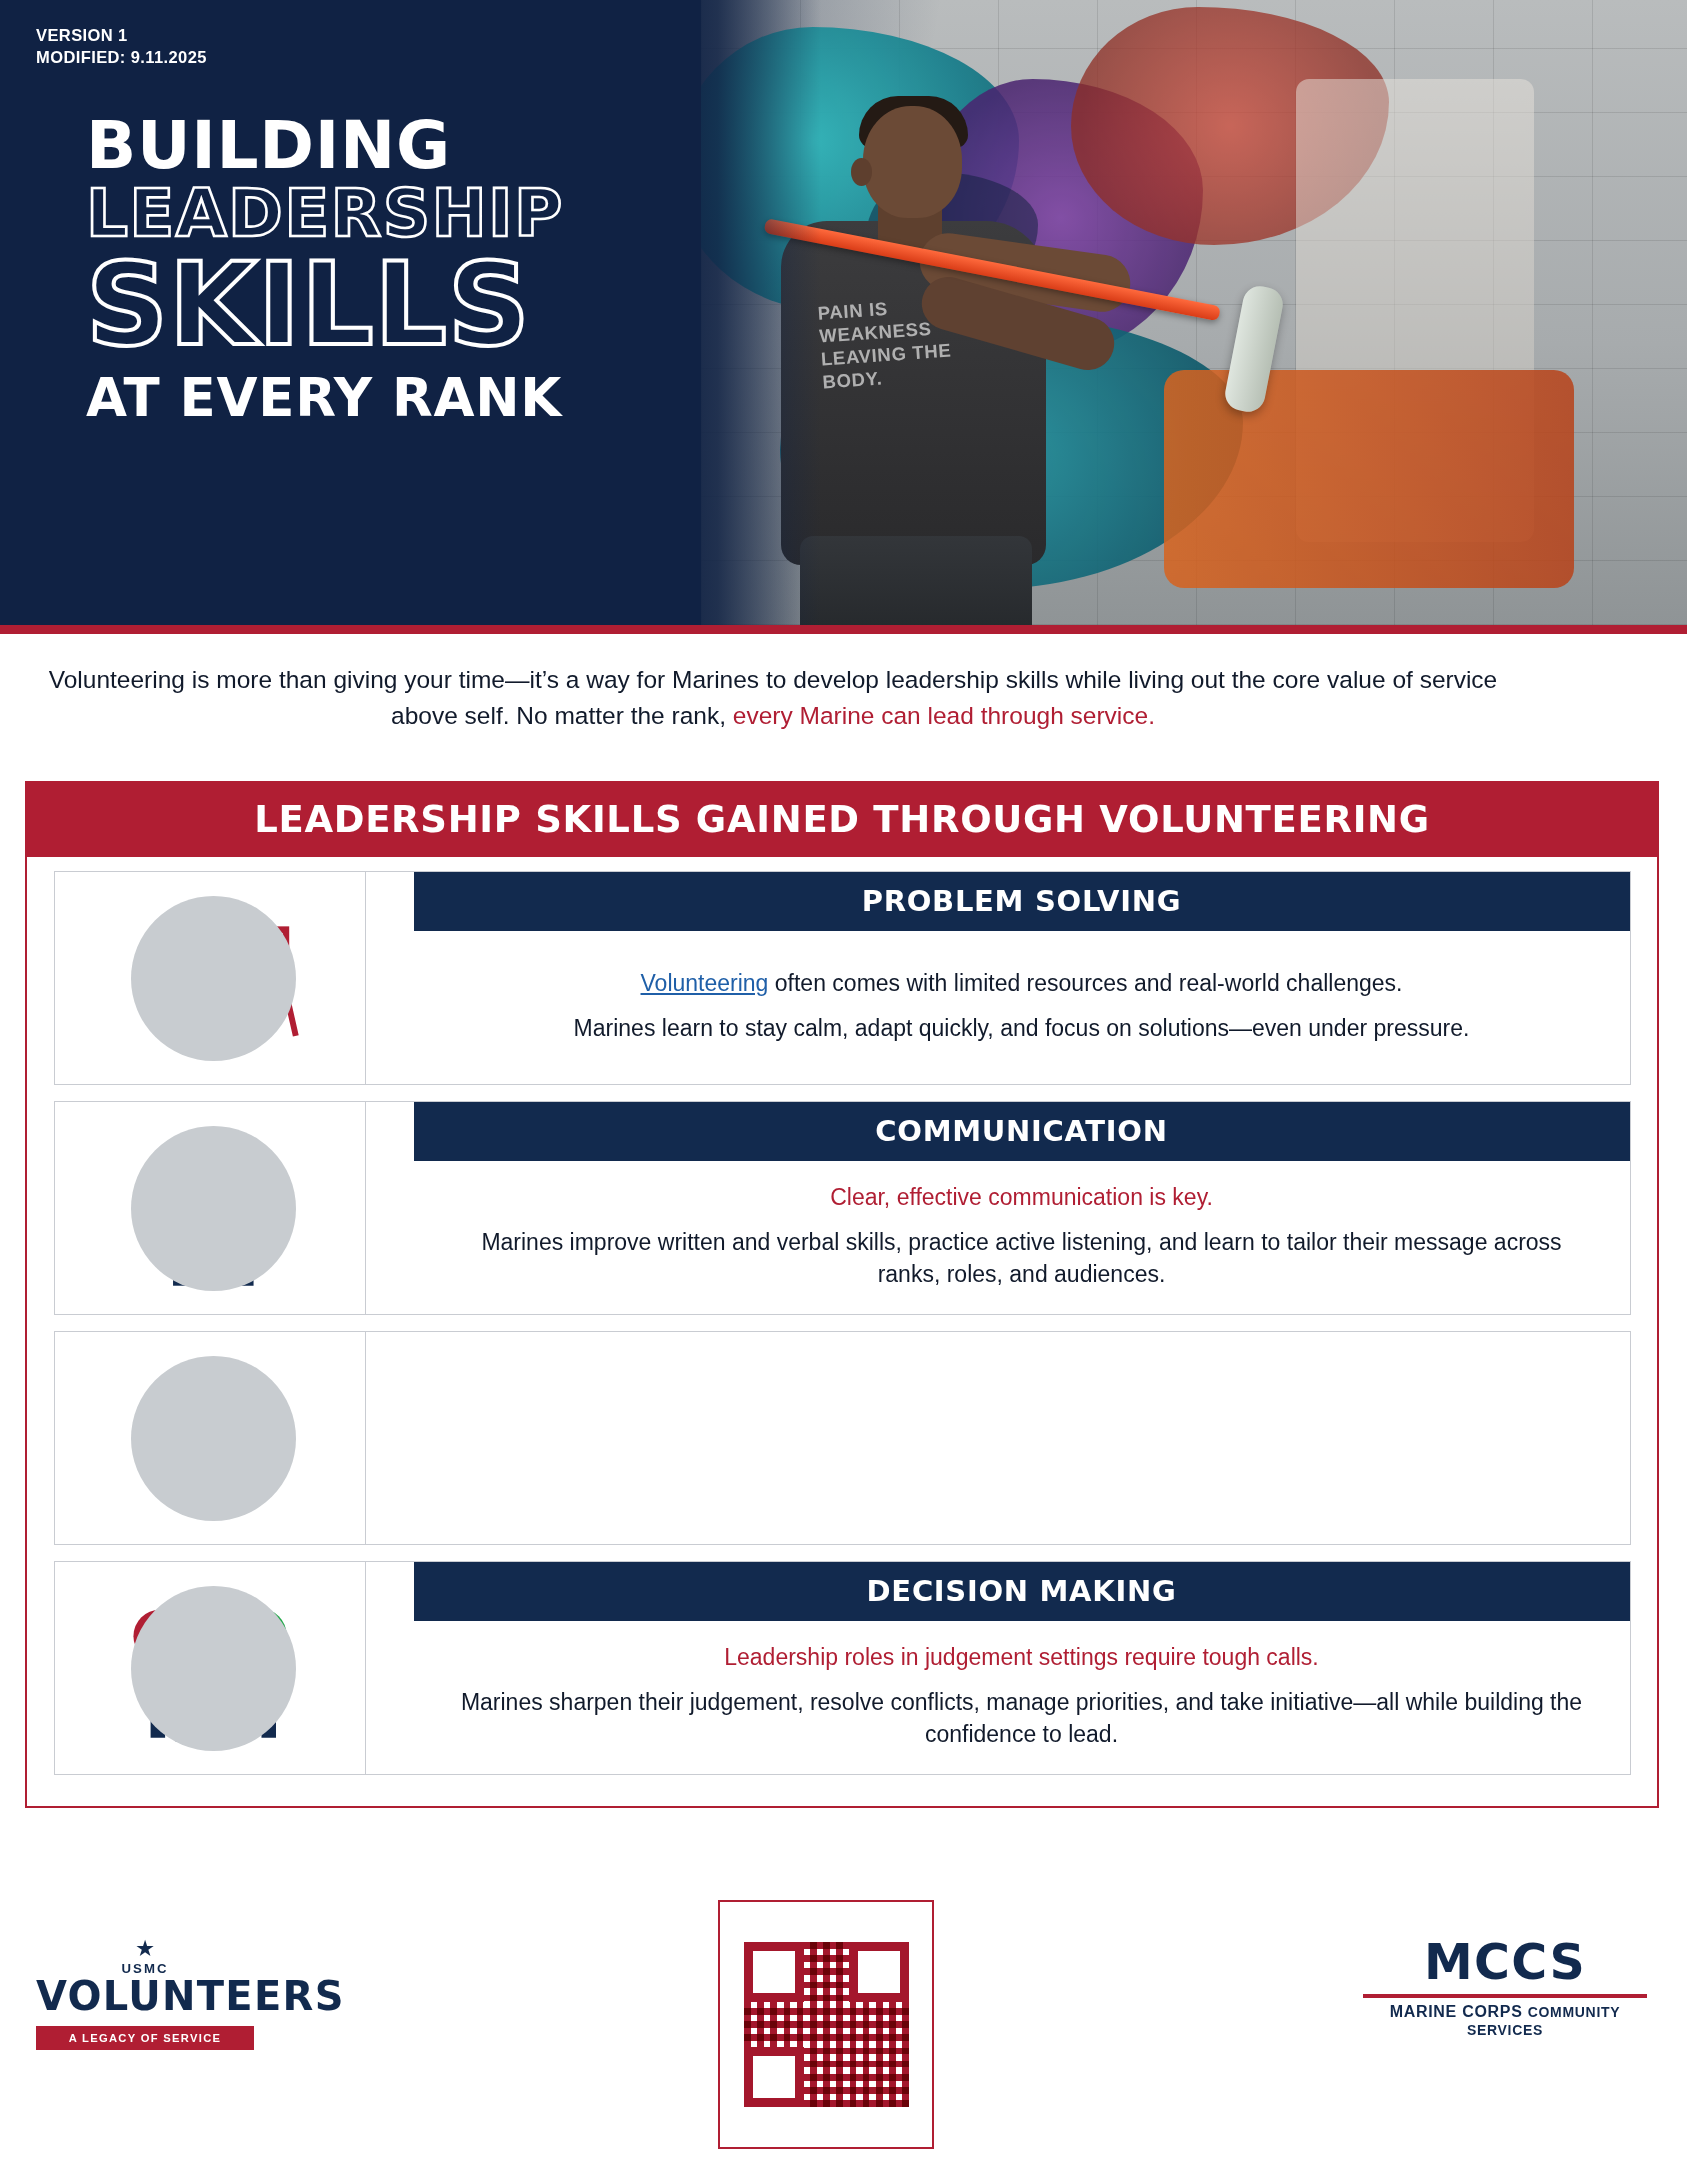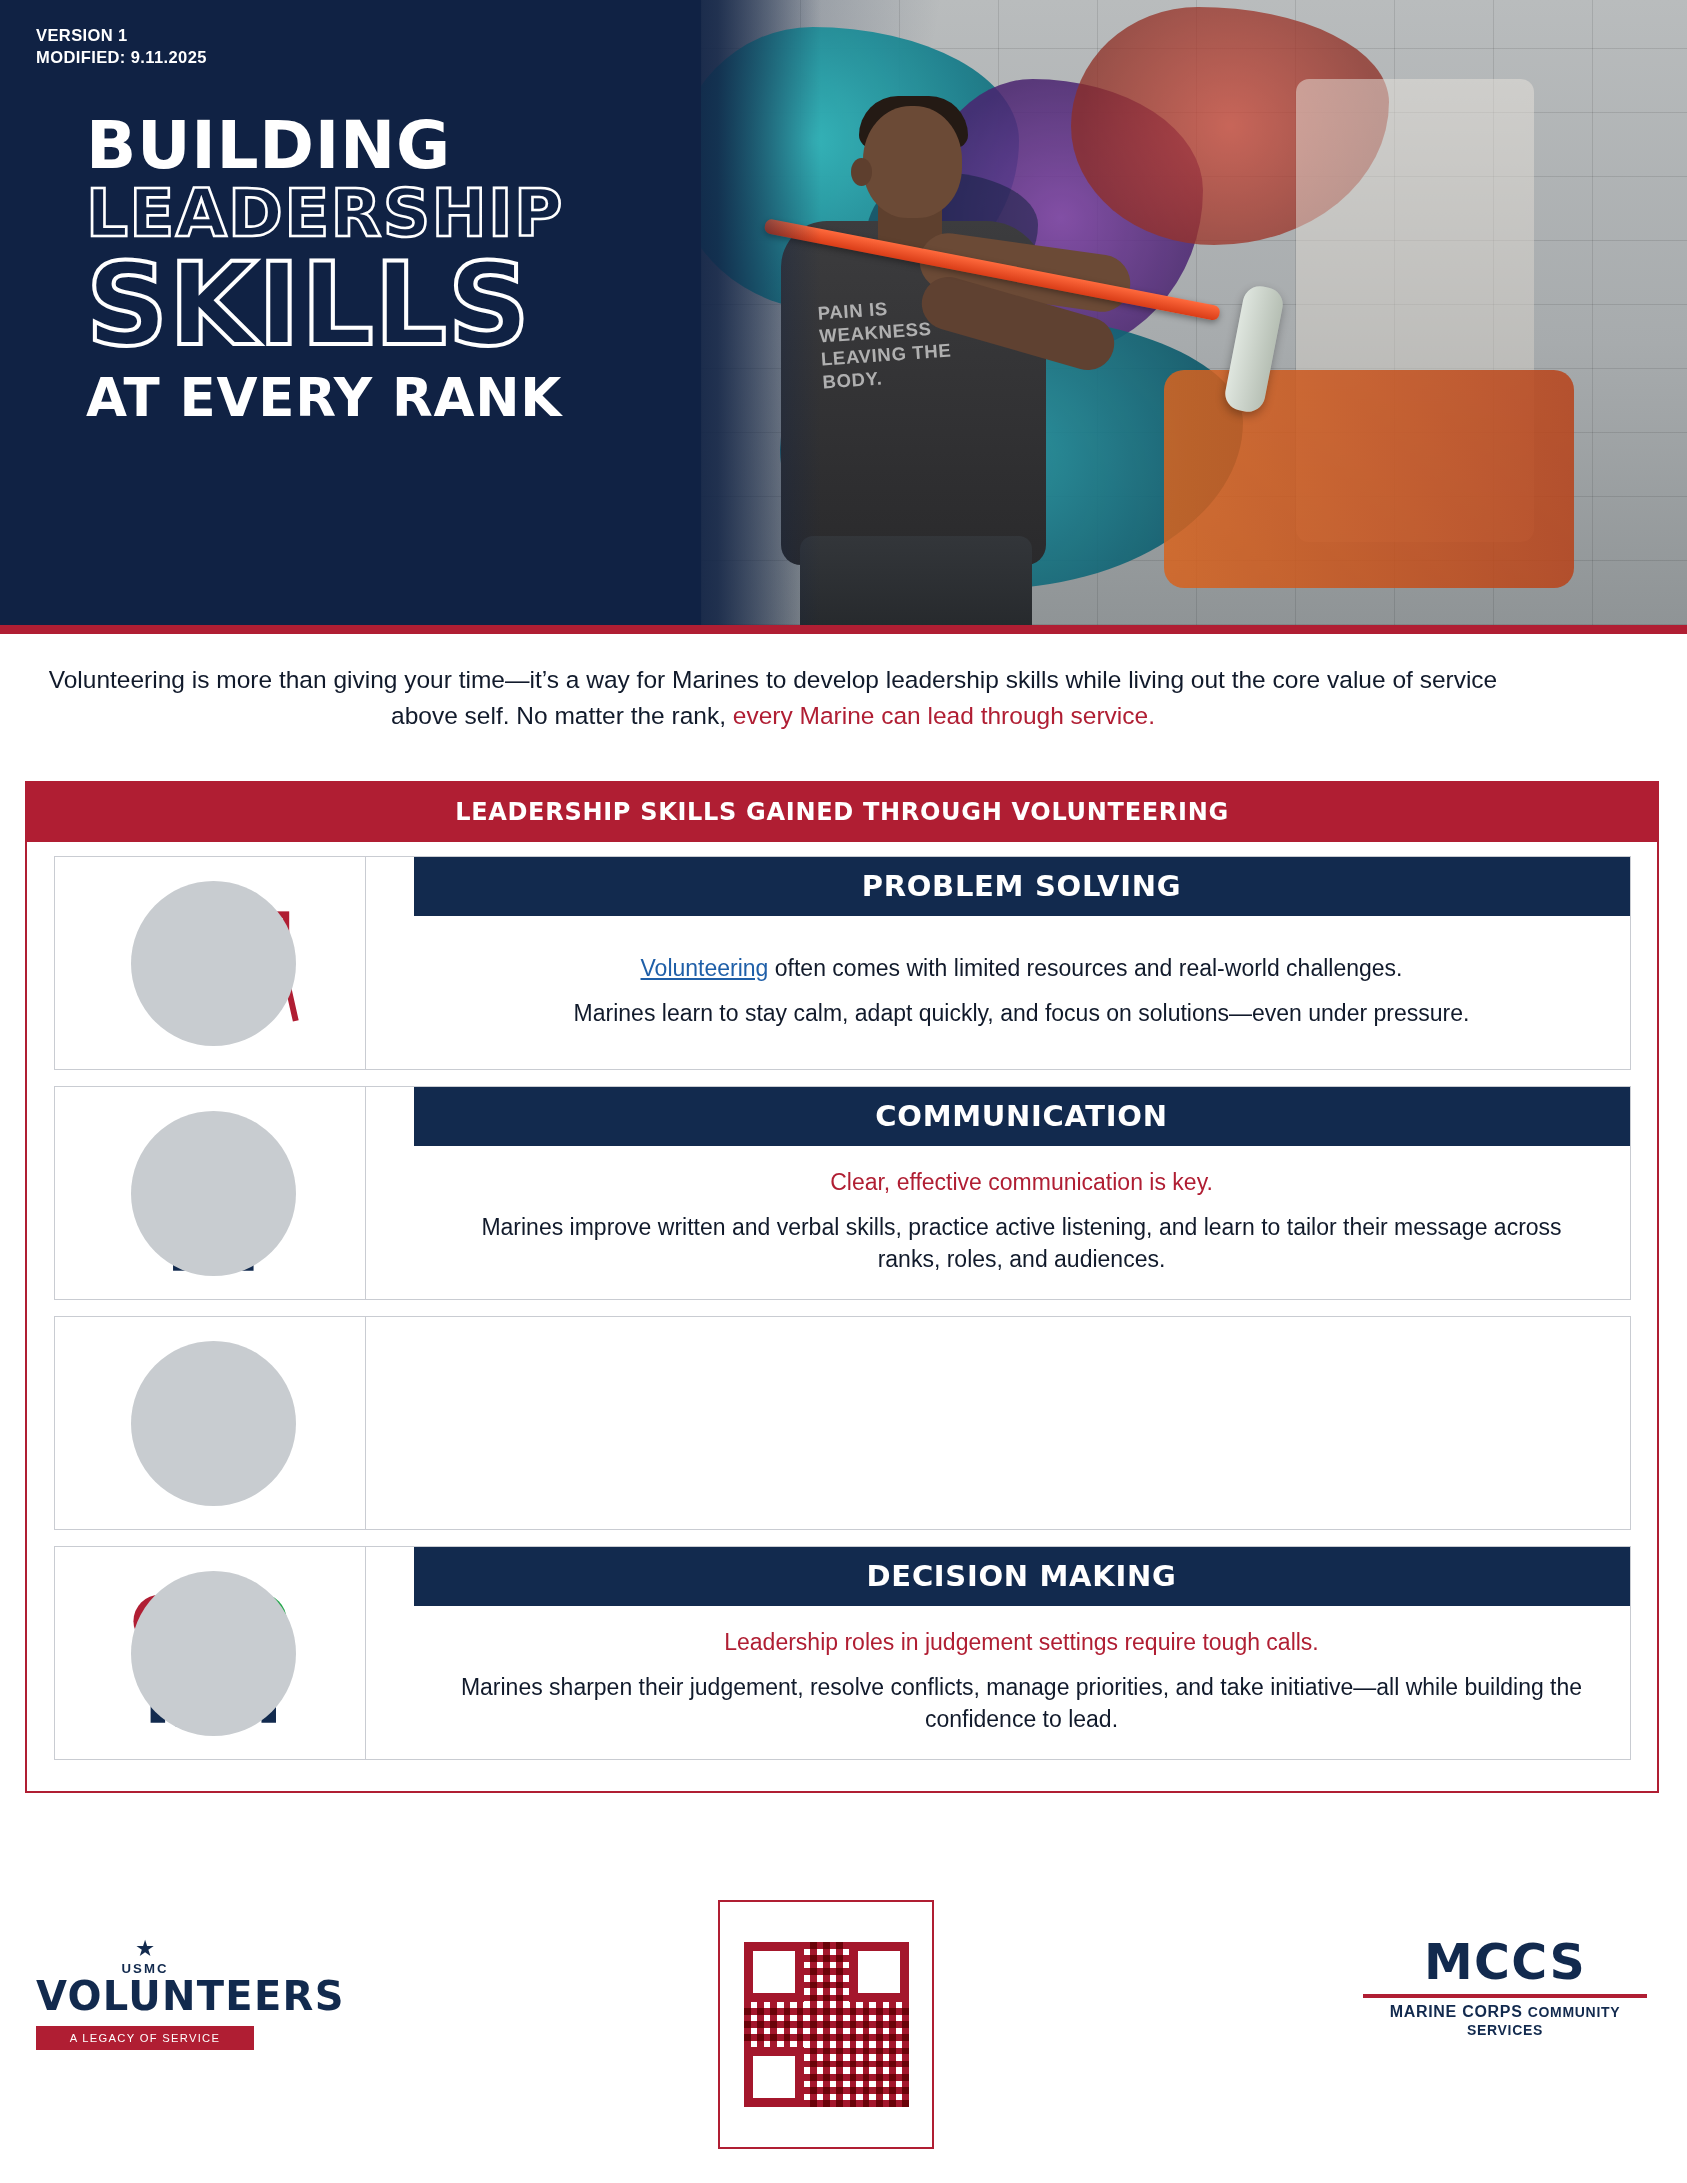--- a/index.html
+++ b/index.html
@@ -174,21 +174,21 @@
     top: 781px;
     width: 1634px;
     box-sizing: border-box;
     border: 2px solid #b01e33;
     background: #ffffff;
   }
   .panel-header {
     background: #b01e33;
     color: #ffffff;
     text-align: center;
-    font-size: 24px;
+    font-size: 37px;
     font-weight: 700;
     letter-spacing: 0.7px;
     padding: 14.6px 0 16px 0;
     font-family: "DejaVu Sans", sans-serif;
   }
   .panel-body { padding: 14.6px 26.5px 26.5px 26.5px; }
 
   .card {
     display: flex;
     border: 1.3px solid #c9ccd2;
@@ -266,21 +266,21 @@
   }
   .vol-usmc { font-size: 13.2px; font-weight: 700; letter-spacing: 2px; }
   .vol-word { font-size: 40px; font-weight: 700; letter-spacing: 1.3px; line-height: 1; font-family:"DejaVu Sans", sans-serif;}
   .vol-ribbon {
     margin-top: 10.6px;
     background: #b01e33;
     color: #ffffff;
     font-size: 11.2px;
     letter-spacing: 1.3px;
     padding: 6px 0;
-    font-weight: 400;
+    font-weight: 700;
   }
   .vol-eagle { font-size: 22.5px; line-height: 1; color:#122a4e; }
 
   .qr-box {
     position: absolute;
     left: 718px; top: 28px;
     width: 212px; height: 245px;
     border: 2px solid #b01e33;
     display: flex;
     align-items: center;

